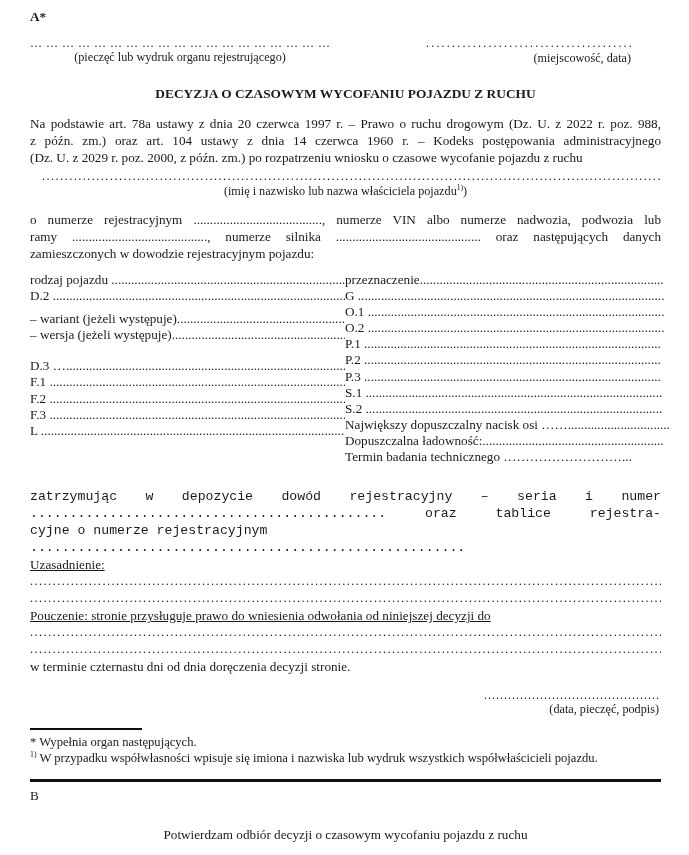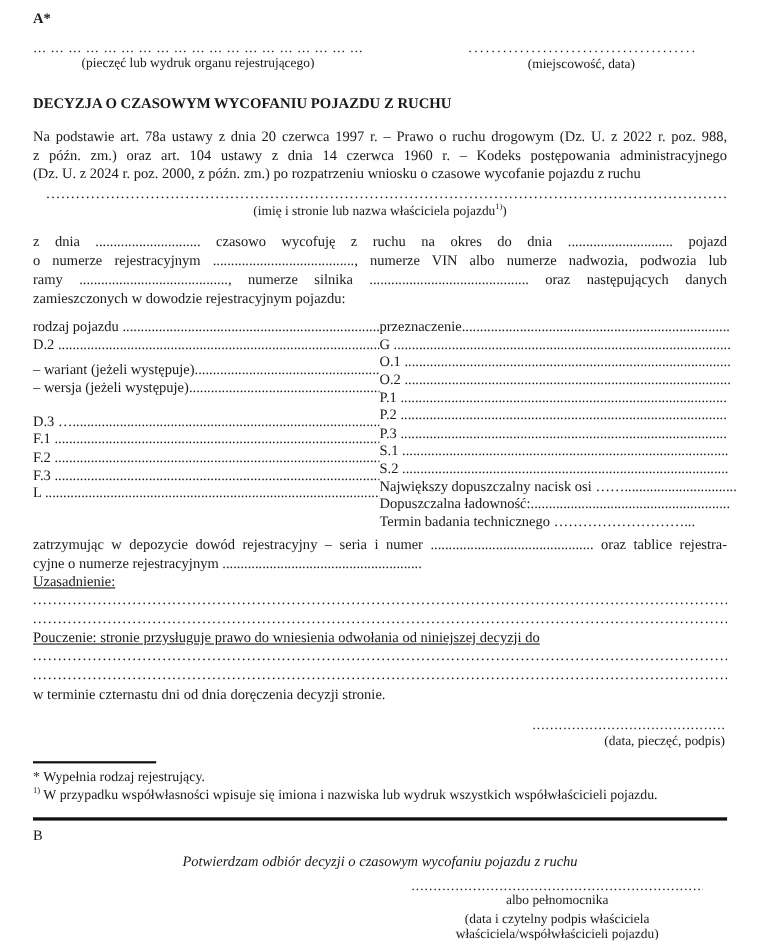--- a/index.html
+++ b/index.html
@@ -28,55 +28,55 @@
   .header-right { margin-left: auto; width: 205px; margin-right: 30px; }
   .dashline {
     white-space: nowrap; overflow: hidden;
     font-size: 12px; letter-spacing: 0.5px; height: 14px;
   }
   .dotline-sm {
     white-space: nowrap; overflow: hidden;
     font-size: 12px; letter-spacing: 2.2px; height: 14px;
   }
   .header-left .caption { text-align: center; margin-top: 1px; }
-  .header-right .caption { text-align: center; margin-top: 2px; }
+  .header-right .caption { text-align: right; margin-top: 2px; }
 
-  .title { text-align: left; font-weight: bold; font-size: 13.4px; margin-top: 20px; }
+  .title { text-align: center; font-weight: bold; font-size: 13.4px; margin-top: 20px; }
 
   .para1 { margin-top: 13px; }
   .dotfill {
     white-space: nowrap; overflow: hidden;
     letter-spacing: 1.4px; height: 17px; font-size: 12.5px;
   }
   .owner-line { margin-top: 2px; padding-left: 12px; }
   .owner-caption { text-align: center; margin-top: -1px; }
 
   .para2 { margin-top: 13px; }
 
   .columns { display: flex; margin-top: 10px; }
   .col { line-height: 16.1px; }
   .col-left { width: 315px; }
   .col-right { flex: 1; }
   .col .row { white-space: nowrap; overflow: hidden; }
   .gap-sm { margin-top: 7px; }
   .gap-md { margin-top: 15px; }
 
-  .para3 { margin-top: 4px; }
+  .para3 { margin-top: 23px; font-family: Liberation Mono, monospace; }
 
   .sig-a { width: 175px; margin-left: auto; margin-right: 2px; margin-top: 12px; }
   .sig-a .dotline-sm { letter-spacing: 1px; }
   .sig-a .caption { text-align: right; margin-top: 1px; }
 
   .fn-rule { width: 112px; height: 2px; background: #111; margin-top: 12px; }
   .footnote { font-size: 12.6px; line-height: 15.5px; }
   .footnote-first { margin-top: 5px; }
 
   .thick-bar { height: 3px; background: #111; margin-top: 13px; }
   .b-label { margin-top: 5px; }
-  .confirm-line { margin-top: 6px; font-style: italic; }
+  .confirm-line { margin-top: 22px; }
 
   .sig-b { width: 265px; margin-left: auto; margin-right: 22px; margin-top: 6px; }
   .sig-b .dotline-sm { letter-spacing: 1px; }
   .sig-b .caption { text-align: center; line-height: 14.5px; }
   .sig-b .caption-first { margin-top: 2px; }
 </style>
 </head>
 <body>
 
 <div class="page">
@@ -92,28 +92,27 @@
       <div class="dotline-sm">........................................................................................................................................................................................................................................................................................................................................</div>
       <div class="caption">(miejscowość, data)</div>
     </div>
   </div>
 
   <div class="title">DECYZJA O CZASOWYM WYCOFANIU POJAZDU Z RUCHU</div>
 
   <div class="para1">
     <div class="jl">Na podstawie art. 78a ustawy z dnia 20 czerwca 1997 r. – Prawo o ruchu drogowym (Dz. U. z 2022 r. poz. 988,</div>
     <div class="jl">z późn. zm.) oraz art. 104 ustawy z dnia 14 czerwca 1960 r. – Kodeks postępowania administracyjnego</div>
-    <div>(Dz. U. z 2024 r. poz. 2000, z późn. zm.) po rozpatrzeniu wniosku o czasowe wycofanie pojazdu z ruchu</div>
+    <div>(Dz. U. z 2029 r. poz. 2000, z późn. zm.) po rozpatrzeniu wniosku o czasowe wycofanie pojazdu z ruchu</div>
   </div>
 
   <div class="dotfill owner-line">........................................................................................................................................................................................................................................................................................................................................</div>
-  <div class="caption center owner-caption"><span>(imię i stronie lub nazwa właściciela pojazdu</span><span class="sup">1)</span><span>)</span></div>
+  <div class="caption center owner-caption"><span>(imię i nazwisko lub nazwa właściciela pojazdu</span><span class="sup">1)</span><span>)</span></div>
 
   <div class="para2">
-    <div class="jl">z dnia ............................. czasowo wycofuję z ruchu na okres do dnia ............................. pojazd</div>
     <div class="jl">o numerze rejestracyjnym ......................................., numerze VIN albo numerze nadwozia, podwozia lub</div>
     <div class="jl">ramy ........................................., numerze silnika ............................................ oraz następujących danych</div>
     <div>zamieszczonych w dowodzie rejestracyjnym pojazdu:</div>
   </div>
 
   <div class="columns">
     <div class="col col-left">
       <div class="row">rodzaj pojazdu ..........................................................................</div>
       <div class="row">D.2 .........................................................................................</div>
       <div class="row gap-sm">– wariant (jeżeli występuje).....................................................</div>
@@ -154,21 +153,21 @@
   <div class="dotfill">........................................................................................................................................................................................................................................................................................................................................</div>
 
   <div>w terminie czternastu dni od dnia doręczenia decyzji stronie.</div>
 
   <div class="sig-a">
     <div class="dotline-sm">........................................................................................................................................................................................................................................................................................................................................</div>
     <div class="caption">(data, pieczęć, podpis)</div>
   </div>
 
   <div class="fn-rule"></div>
-  <div class="footnote footnote-first">* Wypełnia rodzaj rejestrujący.</div>
+  <div class="footnote footnote-first">* Wypełnia organ następujących.</div>
   <div class="footnote"><span class="sup">1)</span><span> W przypadku współwłasności wpisuje się imiona i nazwiska lub wydruk wszystkich współwłaścicieli pojazdu.</span></div>
 
   <div class="thick-bar"></div>
   <div class="b-label">B</div>
 
   <div class="center confirm-line">Potwierdzam odbiór decyzji o czasowym wycofaniu pojazdu z ruchu</div>
 
   <div class="sig-b">
     <div class="dotline-sm">........................................................................................................................................................................................................................................................................................................................................</div>
     <div class="caption">albo pełnomocnika</div>

